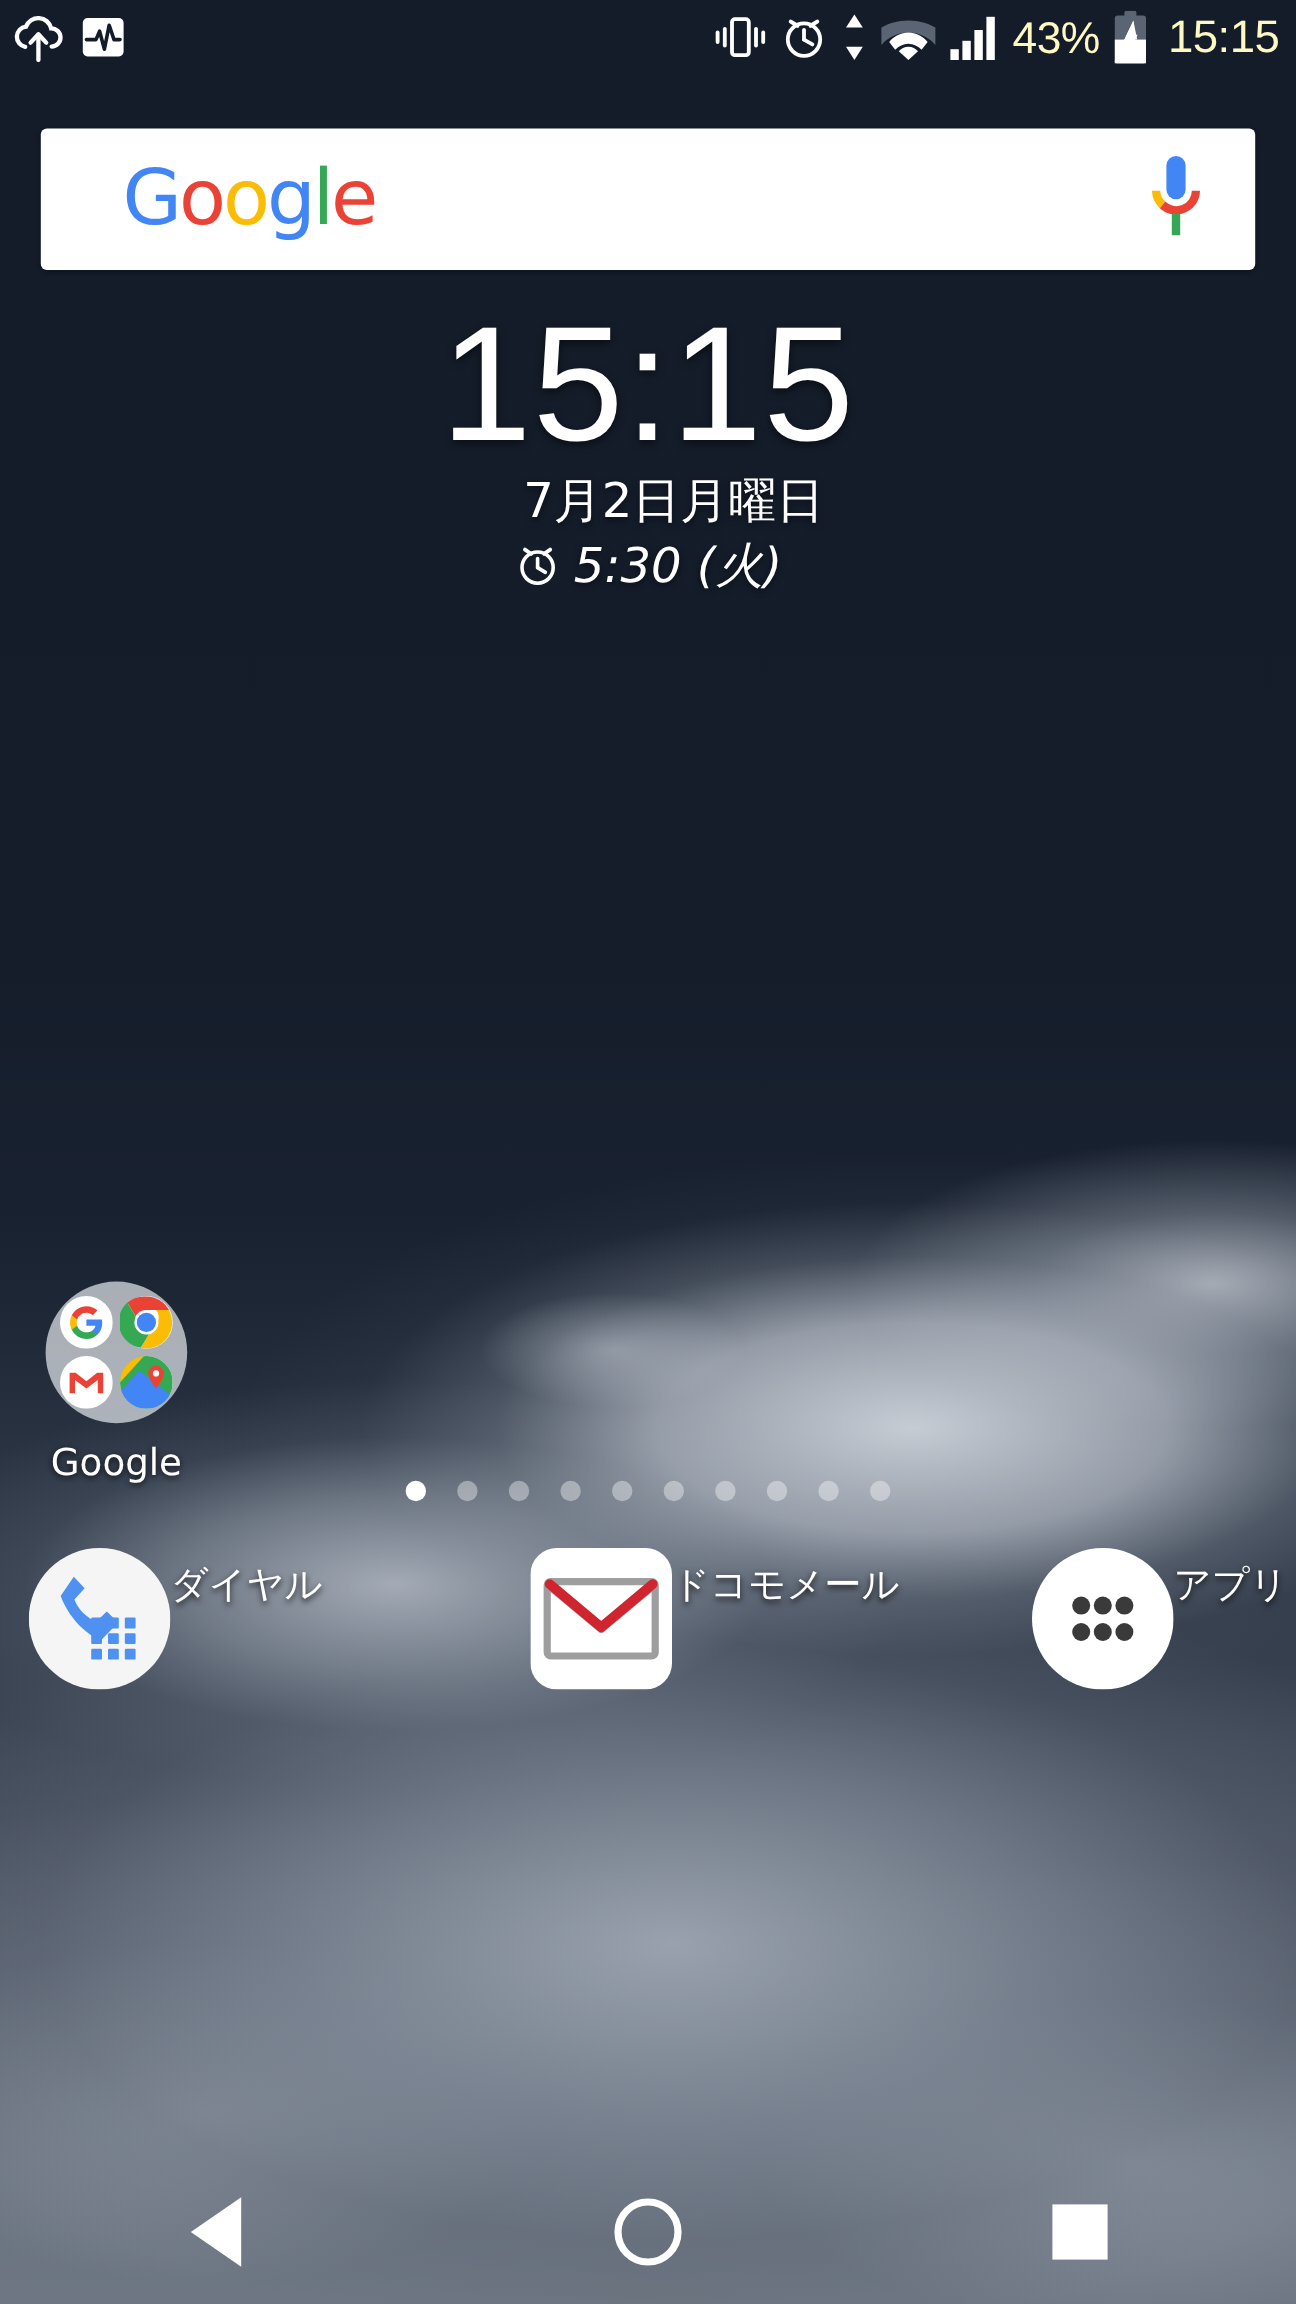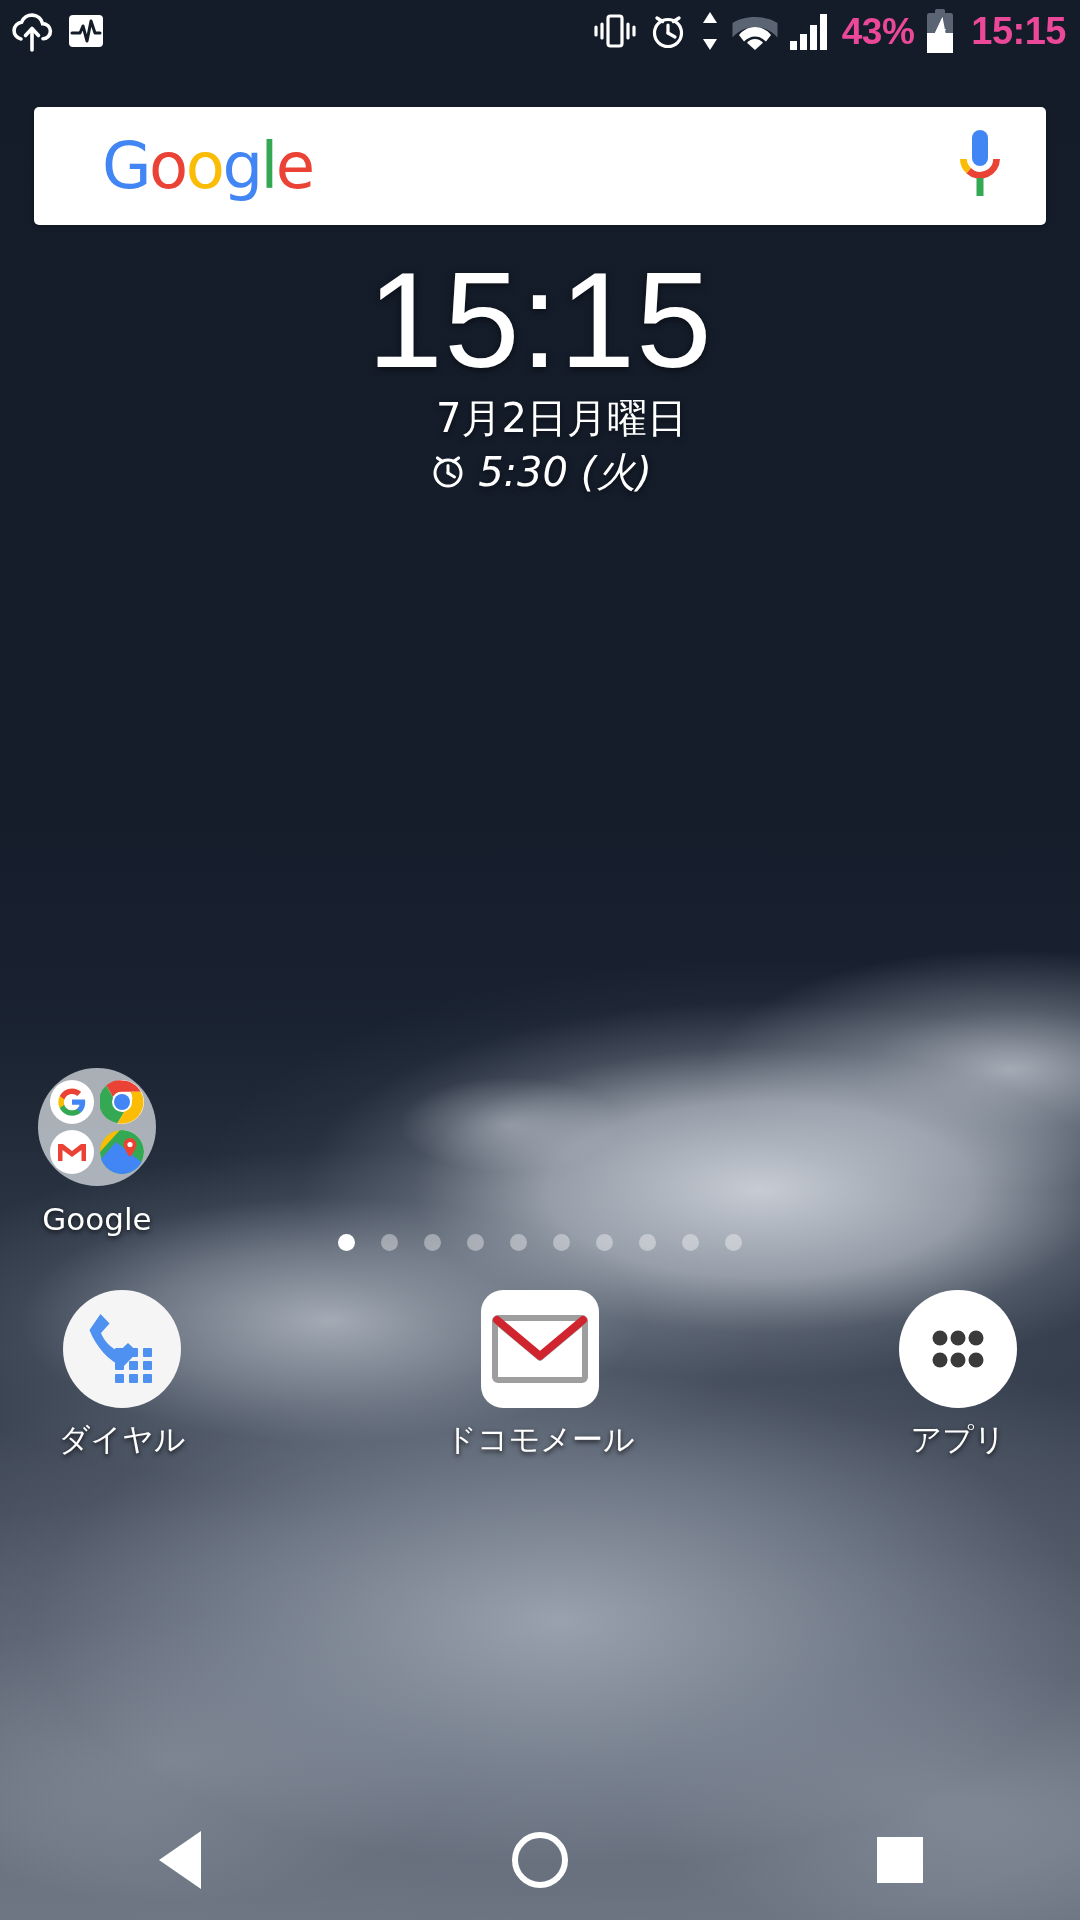--- a/index.html
+++ b/index.html
@@ -54,23 +54,23 @@
     z-index: 40;
   }
   .status-left, .status-right {
     display: flex;
     align-items: center;
   }
   .status-left { gap: 12px; }
   .status-right { gap: 11px; }
   .sicon { display: block; }
   .status-text {
-    color: #ec4899;
+    color: #fef9c3;
     font-size: 37px;
-    font-weight: bold;
+    font-weight: normal;
     letter-spacing: -0.5px;
     line-height: 1;
   }
   #status-clock { font-size: 38px; margin-left: 5px; }
 
   
   #search-widget {
     position: absolute;
     left: 34px; top: 107px;
     width: 1012px; height: 118px;
@@ -213,22 +213,21 @@
     width: 1080px;
     display: flex;
     justify-content: space-between;
     padding: 0 24px;
     box-sizing: border-box;
     z-index: 25;
   }
   .dock-cell {
     width: 196px;
     display: flex;
-    flex-direction: column;
-    align-items: center;
+    flex-direction: row;
   }
   .dock-label {
     margin-top: 14px;
     color: #ffffff;
     font-size: 31px;
     line-height: 1.15;
     white-space: nowrap;
     text-shadow: 0 2px 5px rgba(0,0,0,0.8);
     font-family: "DejaVu Sans", sans-serif;
   }

